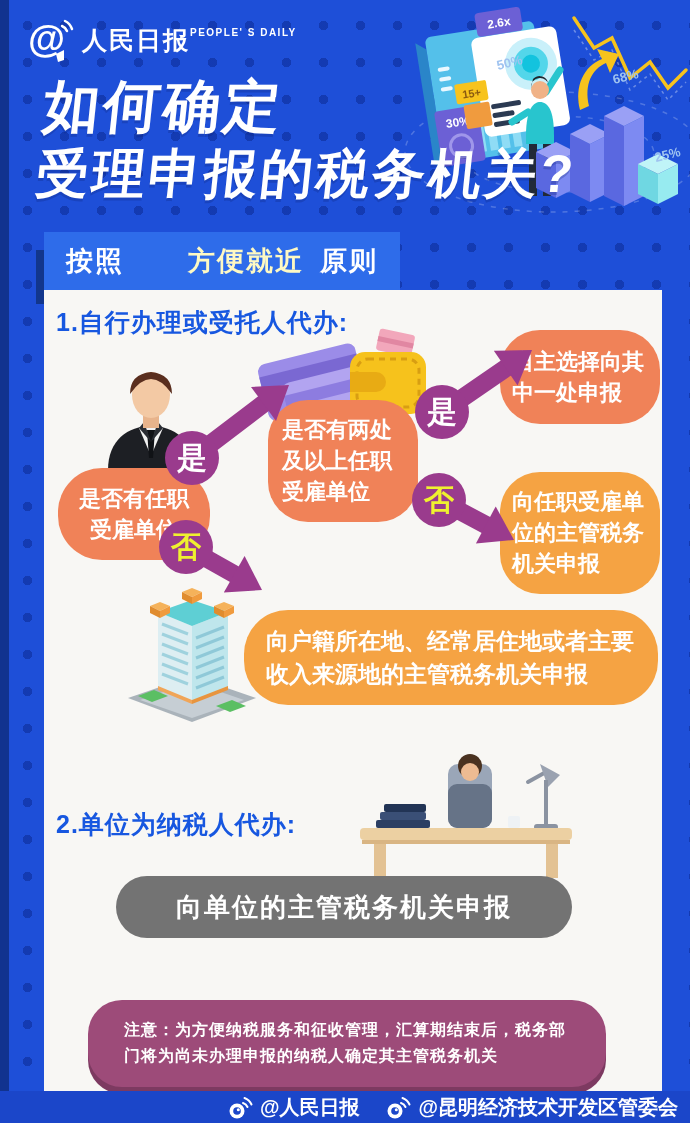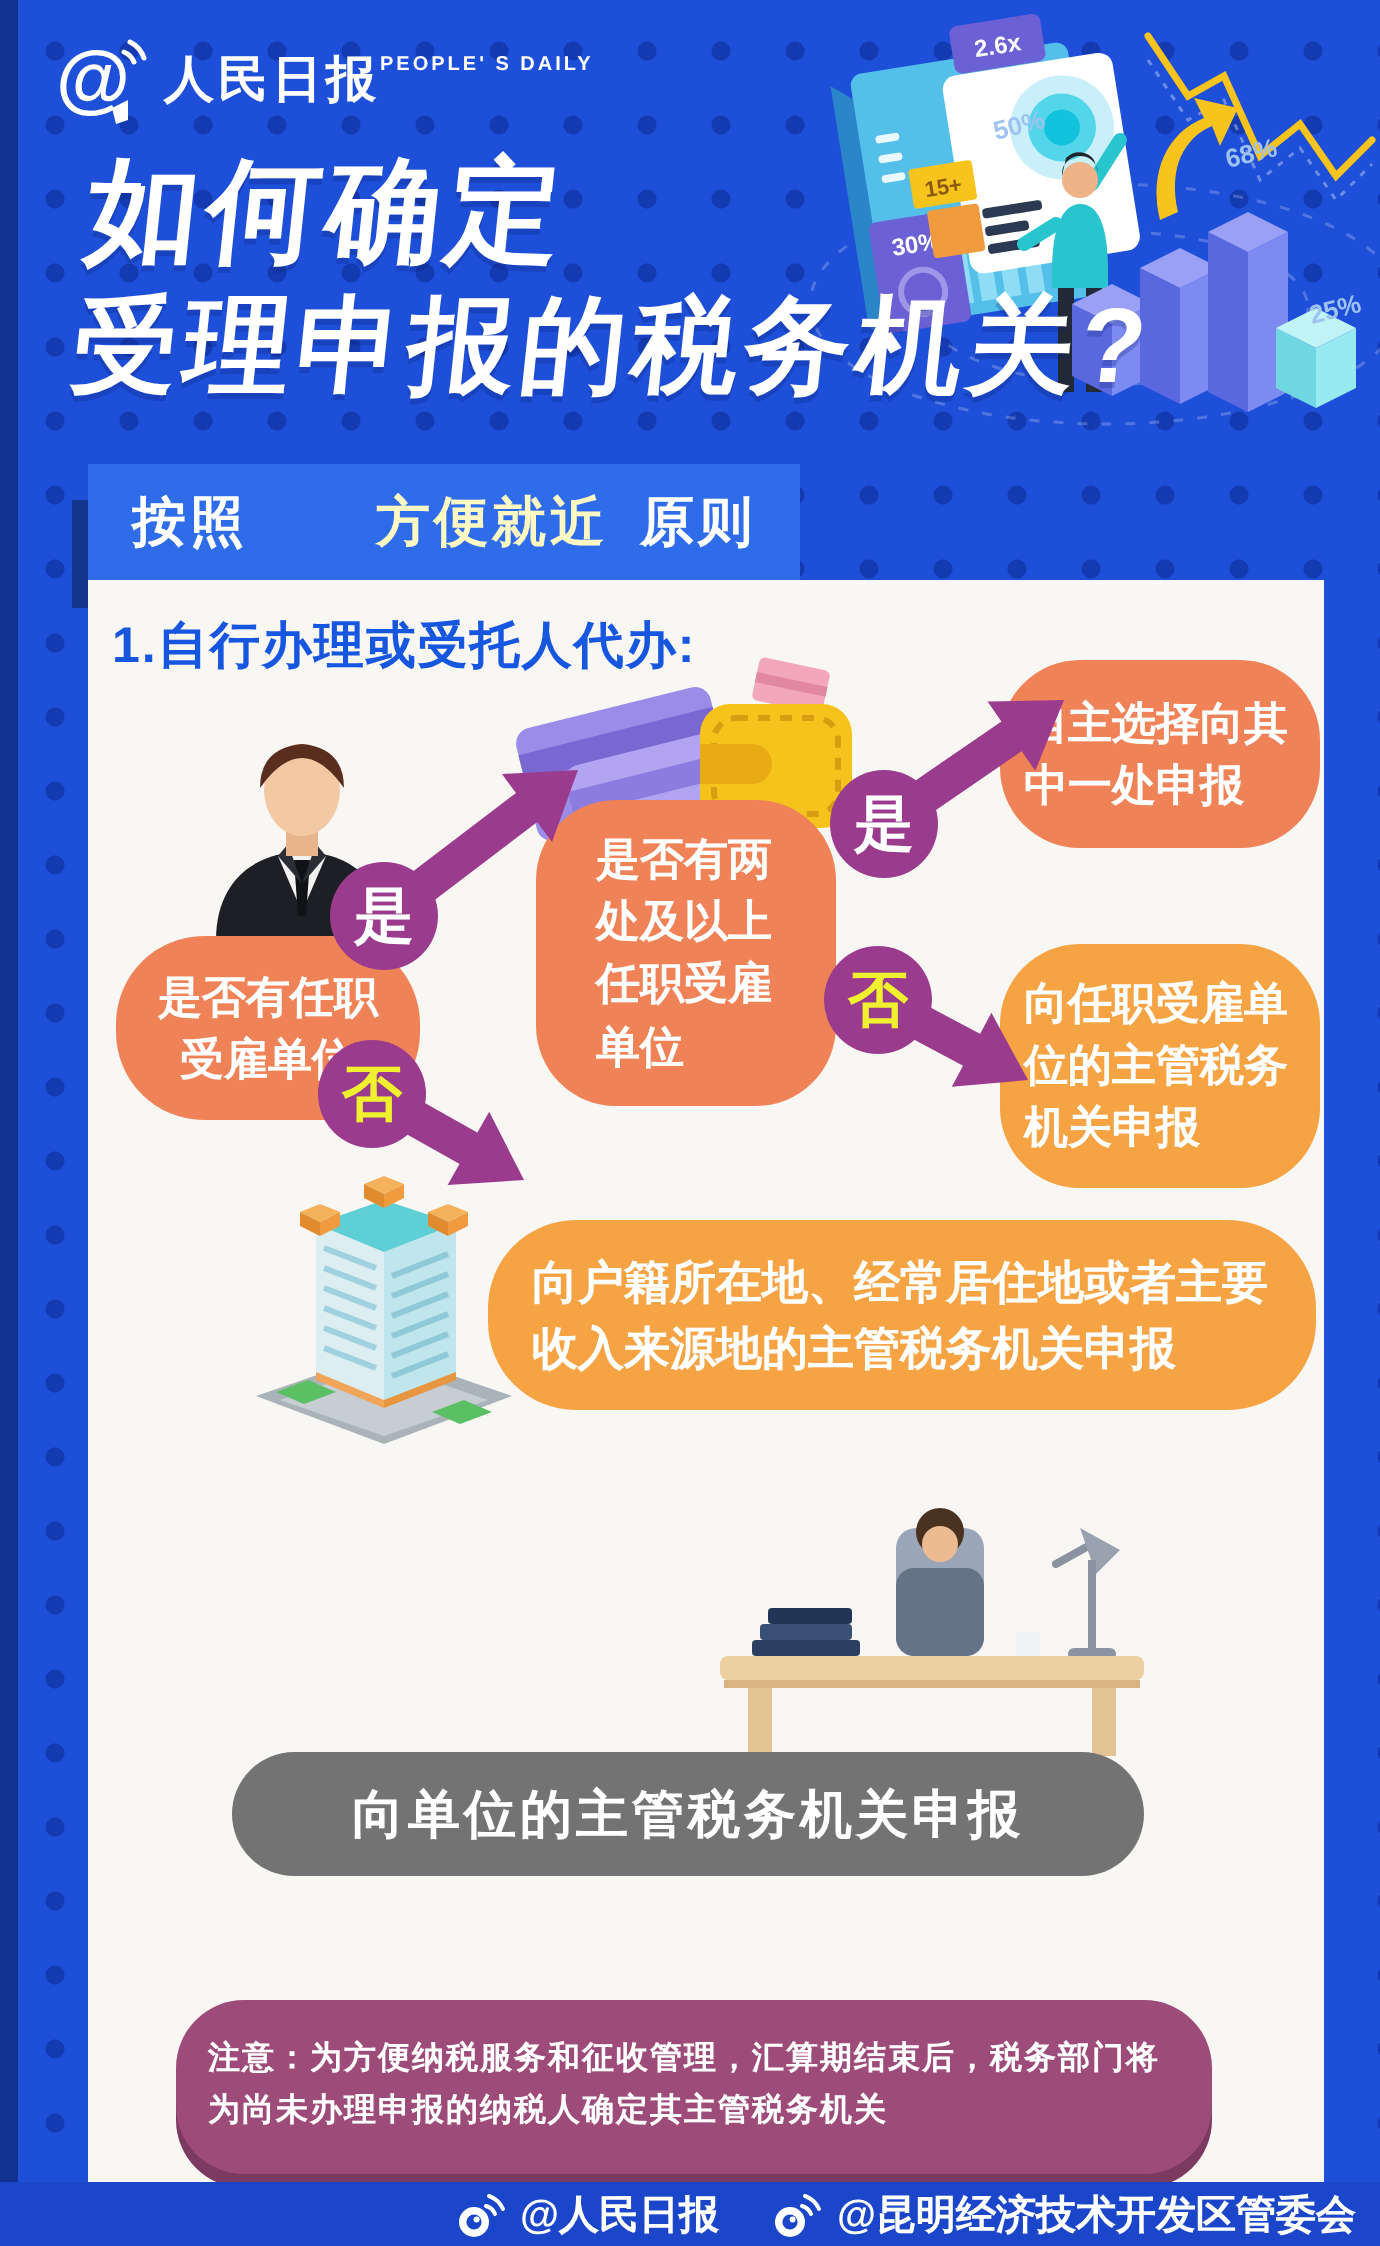--- a/index.html
+++ b/index.html
@@ -43,38 +43,38 @@
   .illo{position:absolute;z-index:1;}
   #avatar-illo{left:50px;top:70px;width:114px;height:110px;}
   #money-illo{left:212px;top:36px;width:178px;height:102px;z-index:1;}
   #building-illo{left:84px;top:288px;width:128px;height:146px;}
   #desk-illo{left:316px;top:460px;width:212px;height:128px;}
 
   .bubble{position:absolute;z-index:2;background:#f08258;color:#fff;font-weight:800;
           font-size:22px;line-height:1.42;border-radius:40px;letter-spacing:0;}
   .bubble.gold{background:#f5a343;}
   #b-q1{left:14px;top:178px;width:152px;padding:15px 16px;border-radius:44px;text-align:center;}
-  #b-q2{left:224px;top:110px;width:150px;padding:14px 30px;}
+  #b-q2{left:224px;top:110px;width:150px;padding:14px 14px;}
   #b-choose{left:456px;top:40px;width:160px;padding:16px 12px;}
   #b-employer{left:456px;top:182px;width:160px;padding:14px 12px;}
   #b-res{left:200px;top:320px;width:414px;padding:15px 22px;font-size:23px;border-radius:44px;}
 
   .yn{position:absolute;z-index:4;width:54px;height:54px;border-radius:50%;background:#9a3b8d;
       color:#fff;font-size:30px;font-weight:900;display:flex;align-items:center;justify-content:center;}
   .yn.no{color:#eff12f;}
   #yn-yes1{left:121px;top:141px;}
   #yn-yes2{left:371px;top:95px;}
   #yn-no1{left:368px;top:183px;}
   #yn-no2{left:115px;top:230px;}
 
   .pill{position:absolute;left:72px;top:586px;width:456px;height:62px;border-radius:31px;background:#737373;
         color:#fff;font-size:26px;font-weight:900;display:flex;align-items:center;justify-content:center;letter-spacing:2px;z-index:2;}
   .note{position:absolute;left:44px;top:710px;width:518px;background:#9d4b79;border-radius:34px;
         box-shadow:0 7px 0 0 #7d3a61;color:#fff;font-size:16px;font-weight:700;line-height:1.65;
-        padding:17px 16px;letter-spacing:1px;z-index:2;}
+        padding:17px 36px;letter-spacing:1px;z-index:2;}
 
   
   .footer{position:absolute;left:0;right:0;bottom:0;height:32px;background:#1b46c9;z-index:4;
           display:flex;align-items:center;justify-content:flex-end;gap:26px;padding-right:12px;
           color:#fff;font-size:20px;font-weight:700;}
   .acct{display:flex;align-items:center;gap:7px;justify-content:center;}
 </style>
 </head>
 <body>
 
@@ -256,20 +256,21 @@
           <polygon points="32,33 32,40 42,35 42,28" fill="#f09b3e"></polygon>
         <polygon points="54,14 64,10 74,14 64,19" fill="#f5b25a"></polygon>
           <polygon points="54,14 54,21 64,26 64,19" fill="#e08c2e"></polygon>
           <polygon points="64,19 64,26 74,21 74,14" fill="#f09b3e"></polygon>
         <polygon points="86,28 96,24 106,28 96,33" fill="#f5b25a"></polygon>
           <polygon points="86,28 86,35 96,40 96,33" fill="#e08c2e"></polygon>
           <polygon points="96,33 96,40 106,35 106,28" fill="#f09b3e"></polygon>
       </g>
     </svg>
 
+    <div class="sec-heading" id="sec2-heading">2.单位为纳税人代办:</div>
 
     <svg class="illo" id="desk-illo" viewBox="0 0 212 128">
       <path d="M168,32 L186,22" stroke="#8b93a1" stroke-width="4" stroke-linecap="round"></path>
       <polygon points="180,14 200,25 188,37" fill="#9aa2b0"></polygon>
       <path d="M186,30 L186,78" stroke="#8b93a1" stroke-width="4"></path>
       <rect x="174" y="74" width="24" height="6" rx="3" fill="#8b93a1"></rect>
       <rect x="88" y="14" width="44" height="64" rx="10" fill="#9aa6b8"></rect>
       <circle cx="110" cy="16" r="12" fill="#4a3220"></circle>
       <circle cx="110" cy="22" r="9" fill="#edbb92"></circle>
       <rect x="88" y="34" width="44" height="44" rx="9" fill="#667387"></rect>

